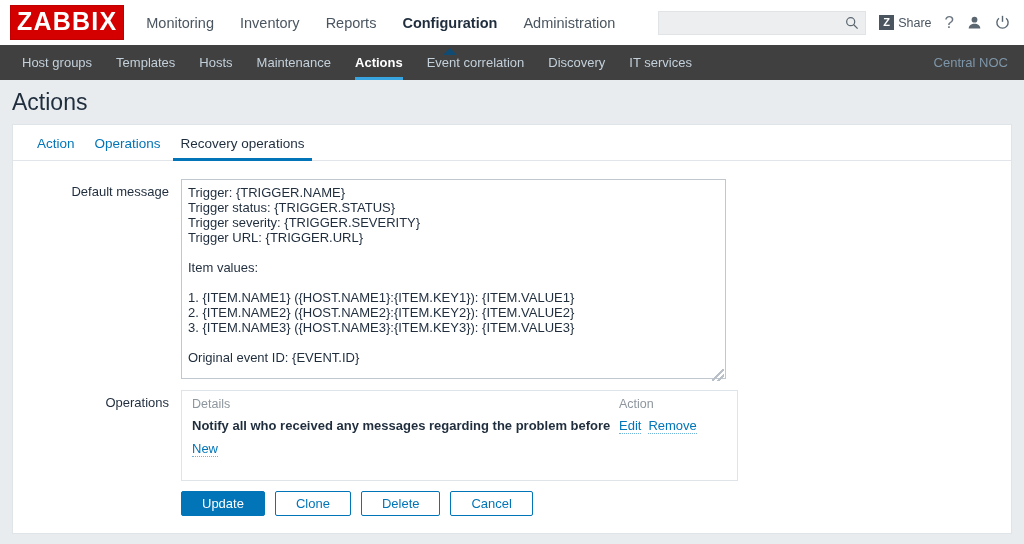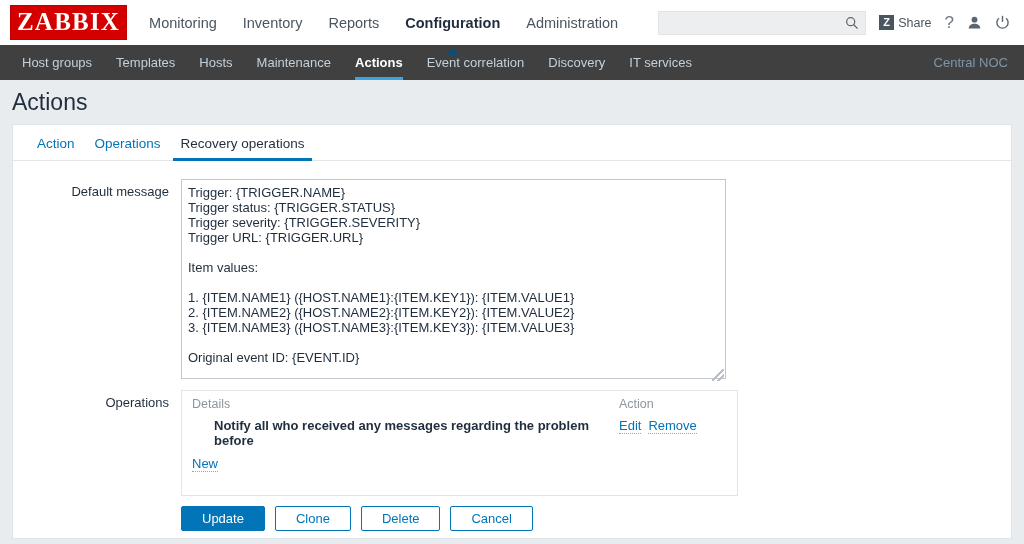--- a/index.html
+++ b/index.html
@@ -22,21 +22,21 @@
   .logo {
     background: #d40000;
     color: #ffffff;
     font-size: 25px;
     font-weight: bold;
     letter-spacing: 1.2px;
     line-height: 1;
     padding: 3px 6px 5px 6px;
     border: 1px solid #c00000;
     margin-right: 22px;
-    font-family: Liberation Serif, serif;
+    font-family: Liberation Sans, sans-serif;
   }
   .mainmenu { display: flex; align-items: center; gap: 26px; }
   .mainmenu .mi {
     font-size: 14.5px;
     color: #4a5560;
     cursor: pointer;
     position: relative;
     padding: 2px 0;
   }
   .mainmenu .mi.sel {
@@ -208,21 +208,20 @@
     padding: 6px 10px 23px 10px;
     background: #fff;
   }
   .opsrow { display: flex; align-items: baseline; }
   .opsdet { flex: 1; }
   .opsact { width: 108px; }
   .opshdr { font-size: 12.5px; color: #8d969e; padding-bottom: 7px; }
   .opsval {
     font-size: 13px; color: #1f2d3d; font-weight: bold;
     padding-bottom: 6px;
-    margin-left: 22px;
   }
   .dlink {
     color: #0275b8;
     font-size: 13px;
     cursor: pointer;
     border-bottom: 1px dotted #6fb3d8;
     text-decoration: none;
   }
   .acts { display: flex; gap: 7px; }
 

